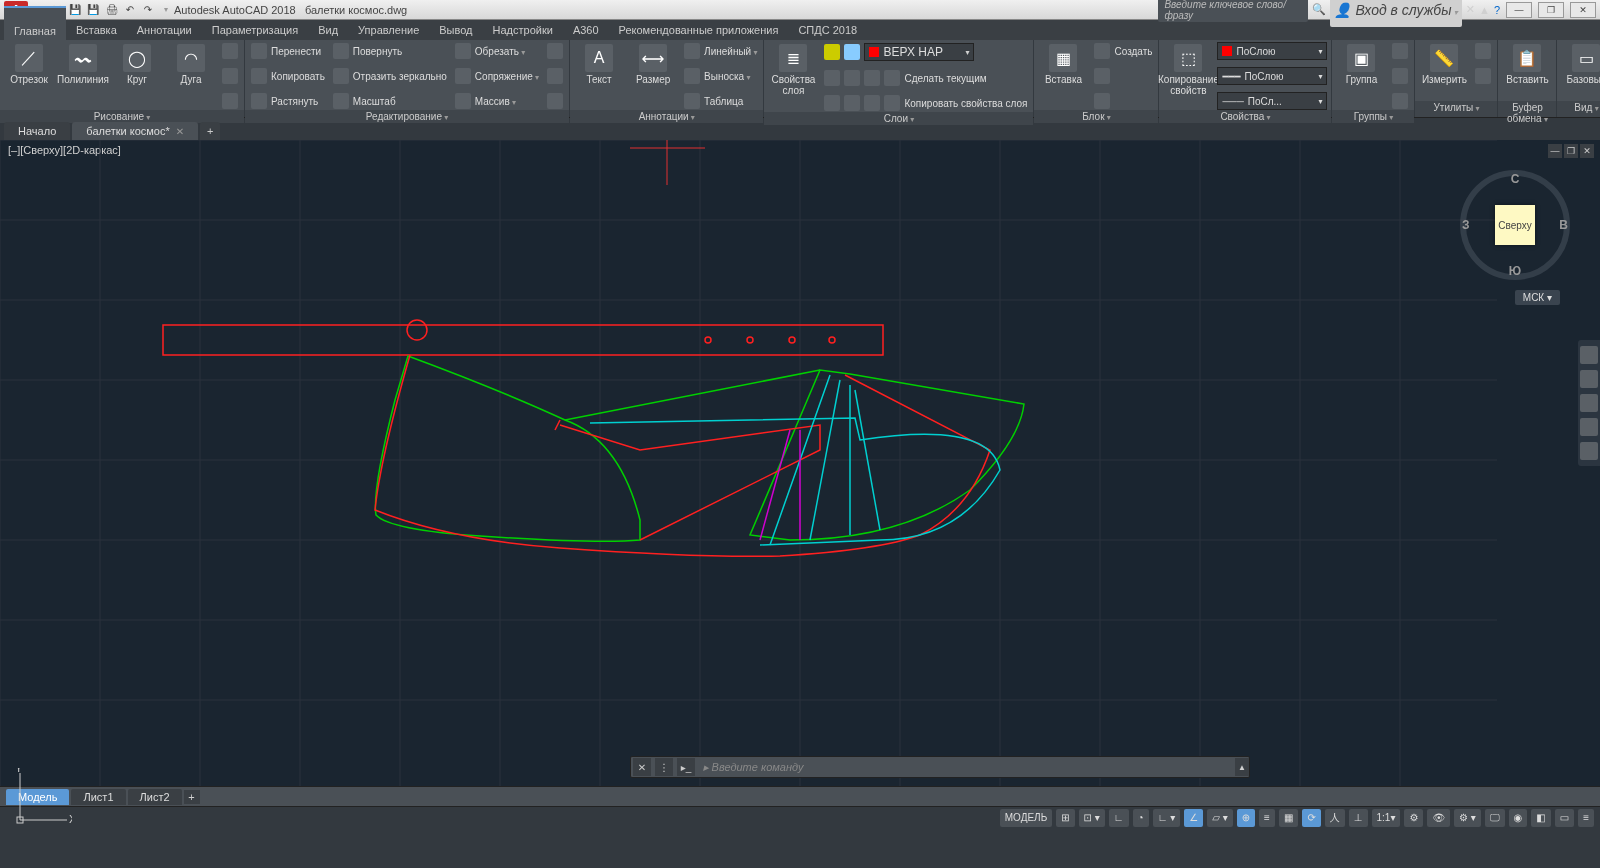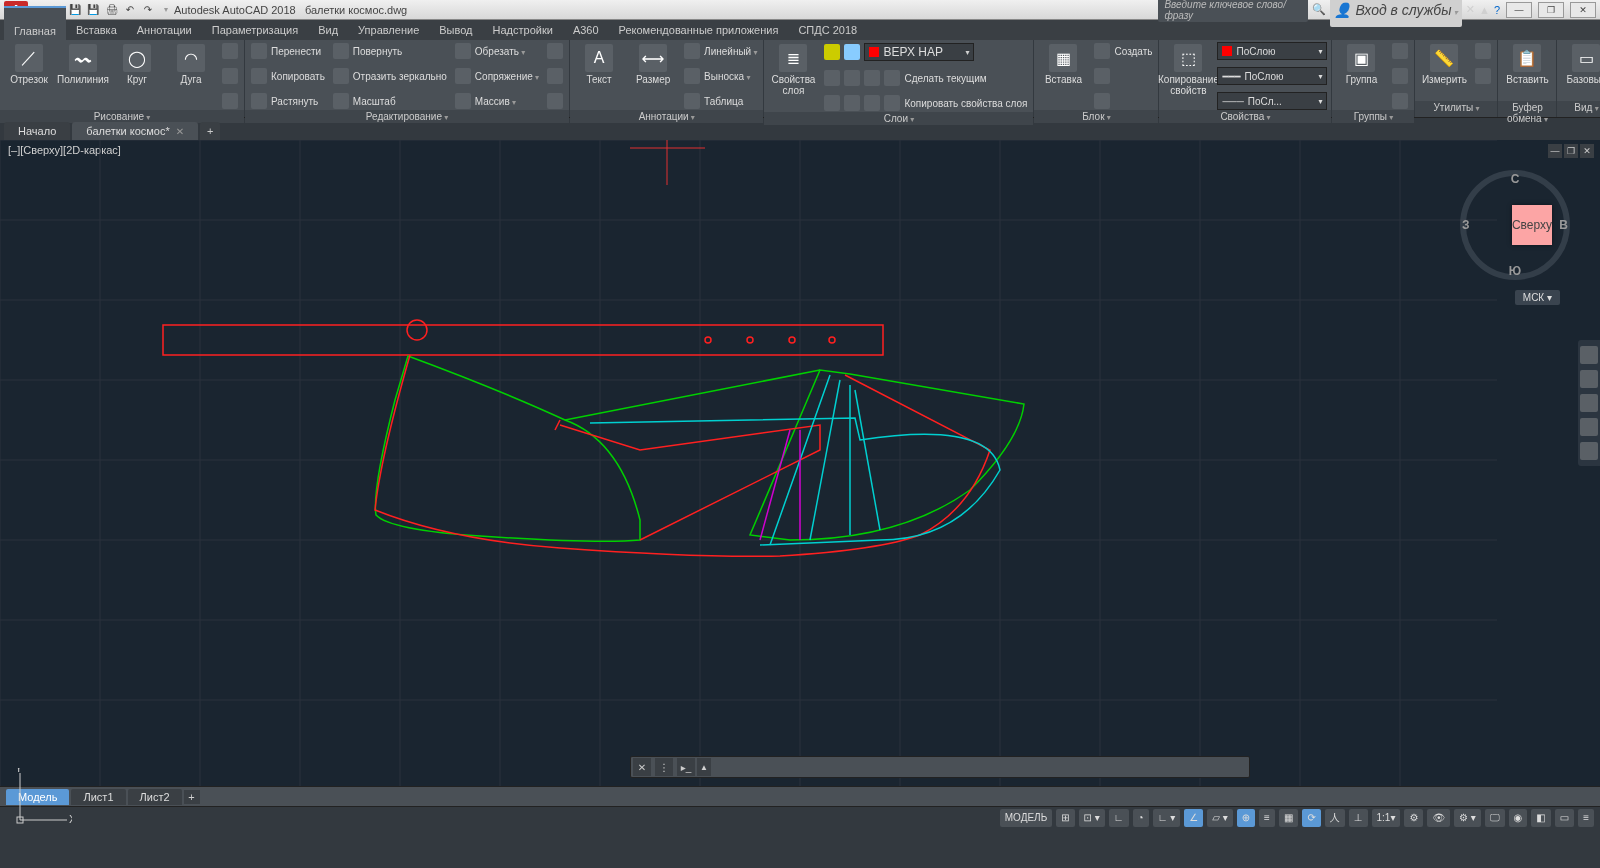--- a/index.html
+++ b/index.html
@@ -34,21 +34,21 @@
 .filetabs { height:22px; background:#33393f; display:flex; align-items:flex-end; padding:0 4px;}
 .filetab { padding:3px 14px; background:#4a5056; color:#ddd; font-size:11px; border-radius:3px 3px 0 0; margin-right:2px; display:flex; align-items:center; gap:6px;}
 .filetab.inactive { background:#3a3f44; }
 .filetab .close-x { font-size:10px; color:#999;}
 .addtab { width:20px; height:18px; background:#3a3f44; color:#ccc; display:flex; align-items:center; justify-content:center; border-radius:3px 3px 0 0;}
 .canvas-wrap { position:relative; height:646px; background:#1a2530; }
 .viewport-label { position:absolute; top:4px; left:8px; color:#d0d0d0; font-size:11px;}
 .canvas-wrap svg { position:absolute; top:0; left:0; cursor:crosshair;}
 .viewcube { position:absolute; top:30px; right:30px; width:110px; height:110px; }
 .viewcube .ring { position:absolute; inset:0; border:6px solid rgba(100,110,120,0.35); border-radius:50%;}
-.viewcube .cube { position:absolute; top:35px; left:52px; width:40px; height:40px; background:#fca5a5; color:#444; display:flex; align-items:center; justify-content:center; font-size:12px; box-shadow:0 0 4px rgba(0,0,0,0.5);}
+.viewcube .cube { position:absolute; top:35px; left:35px; width:40px; height:40px; background:#fef9c3; color:#444; display:flex; align-items:center; justify-content:center; font-size:10px; box-shadow:0 0 4px rgba(0,0,0,0.5);}
 .viewcube .dir { position:absolute; color:#999; font-size:12px; font-weight:bold;}
 .viewcube .n { top:2px; left:50%; transform:translateX(-50%);}
 .viewcube .s { bottom:2px; left:50%; transform:translateX(-50%);}
 .viewcube .w { left:2px; top:50%; transform:translateY(-50%);}
 .viewcube .e { right:2px; top:50%; transform:translateY(-50%);}
 .wcs-label { position:absolute; top:150px; right:40px; background:rgba(80,90,100,0.6); color:#ddd; font-size:10px; padding:2px 8px; border-radius:2px;}
 .navbar-right { position:absolute; right:0; top:200px; width:22px; background:rgba(60,70,80,0.5); display:flex; flex-direction:column; gap:6px; padding:6px 2px; border-radius:3px 0 0 3px;}
 .navbar-right .nbtn { width:18px; height:18px; background:#5a6066; border-radius:2px;}
 .ucs-icon { position:absolute; bottom:18px; left:12px; }
 .win-ctrl { position:absolute; top:4px; right:6px; display:flex; gap:2px;}
@@ -487,20 +487,21 @@
       <text x="57" y="55" fill="#ccc" font-size="11">X</text>
       <text x="3" y="4" fill="#ccc" font-size="11">Y</text>
     </svg>
   </div>
 </div>
 
 <div class="cmdline">
   <div class="cbtn">✕</div>
   <div class="cbtn">⋮</div>
   <div class="cbtn">▸_</div>
+  <div class="prompt">▸ <span>Введите команду</span></div>
   <div class="scroll">▲</div>
 </div>
 
 <div class="layouttabs" style="margin-top:-22px;">
   <div class="layouttab active">Модель</div>
   <div class="layouttab">Лист1</div>
   <div class="layouttab">Лист2</div>
   <div class="add">+</div>
 </div>
 

